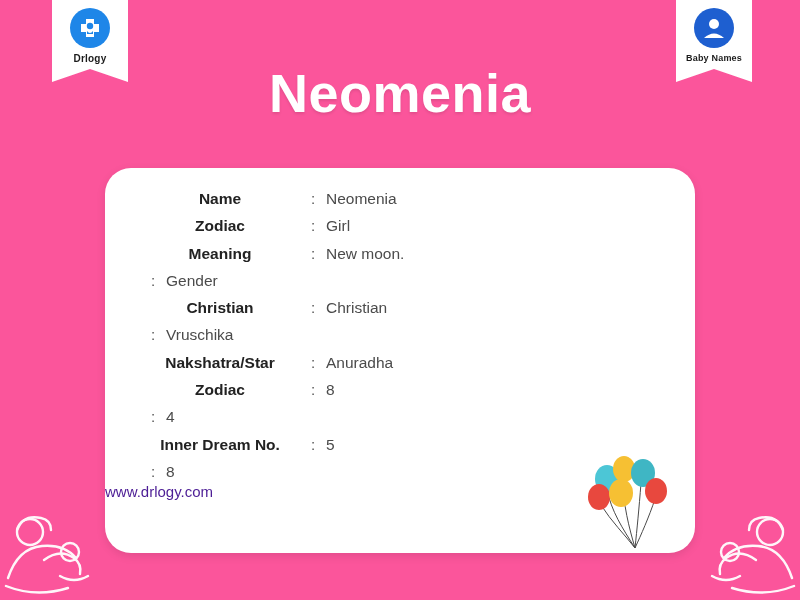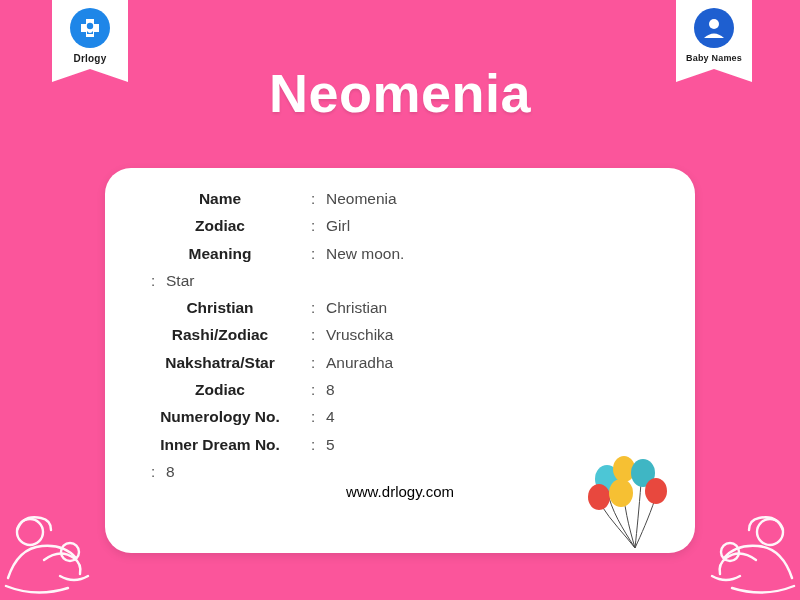--- a/index.html
+++ b/index.html
@@ -109,22 +109,22 @@
   .row .value {
     font-size: 15.5px;
     color: #4b4b4b;
   }
 
   .site-url {
     position: absolute;
     left: 0;
     width: 590px;
     top: 315px;
-    text-align: center;
-    color: #000000;
+    text-align: left;
+    color: #4c1d95;
     font-size: 15px;
   }
 
   
   .balloons {
     position: absolute;
     right: 8px;
     bottom: 0px;
     width: 110px;
     height: 100px;
@@ -185,49 +185,47 @@
       </div>
 
       <div class="row">
         <div class="label">Meaning</div>
         <div class="colon">:</div>
         <div class="value">New moon.</div>
       </div>
 
       <div class="row">
         <div class="colon">:</div>
-        <div class="value">Star</div>
+        <div class="value">Gender</div>
       </div>
 
       <div class="row">
         <div class="label">Christian</div>
         <div class="colon">:</div>
         <div class="value">Christian</div>
       </div>
 
       <div class="row">
-        <div class="label">Rashi/Zodiac</div>
         <div class="colon">:</div>
         <div class="value">Vruschika</div>
       </div>
 
       <div class="row">
         <div class="label">Nakshatra/Star</div>
         <div class="colon">:</div>
         <div class="value">Anuradha</div>
       </div>
 
       <div class="row">
         <div class="label">Zodiac</div>
         <div class="colon">:</div>
         <div class="value">8</div>
       </div>
 
       <div class="row">
-        <div class="label">Numerology No.</div>
         <div class="colon">:</div>
         <div class="value">4</div>
       </div>
 
       <div class="row">
         <div class="label">Inner Dream No.</div>
         <div class="colon">:</div>
         <div class="value">5</div>
       </div>
 

